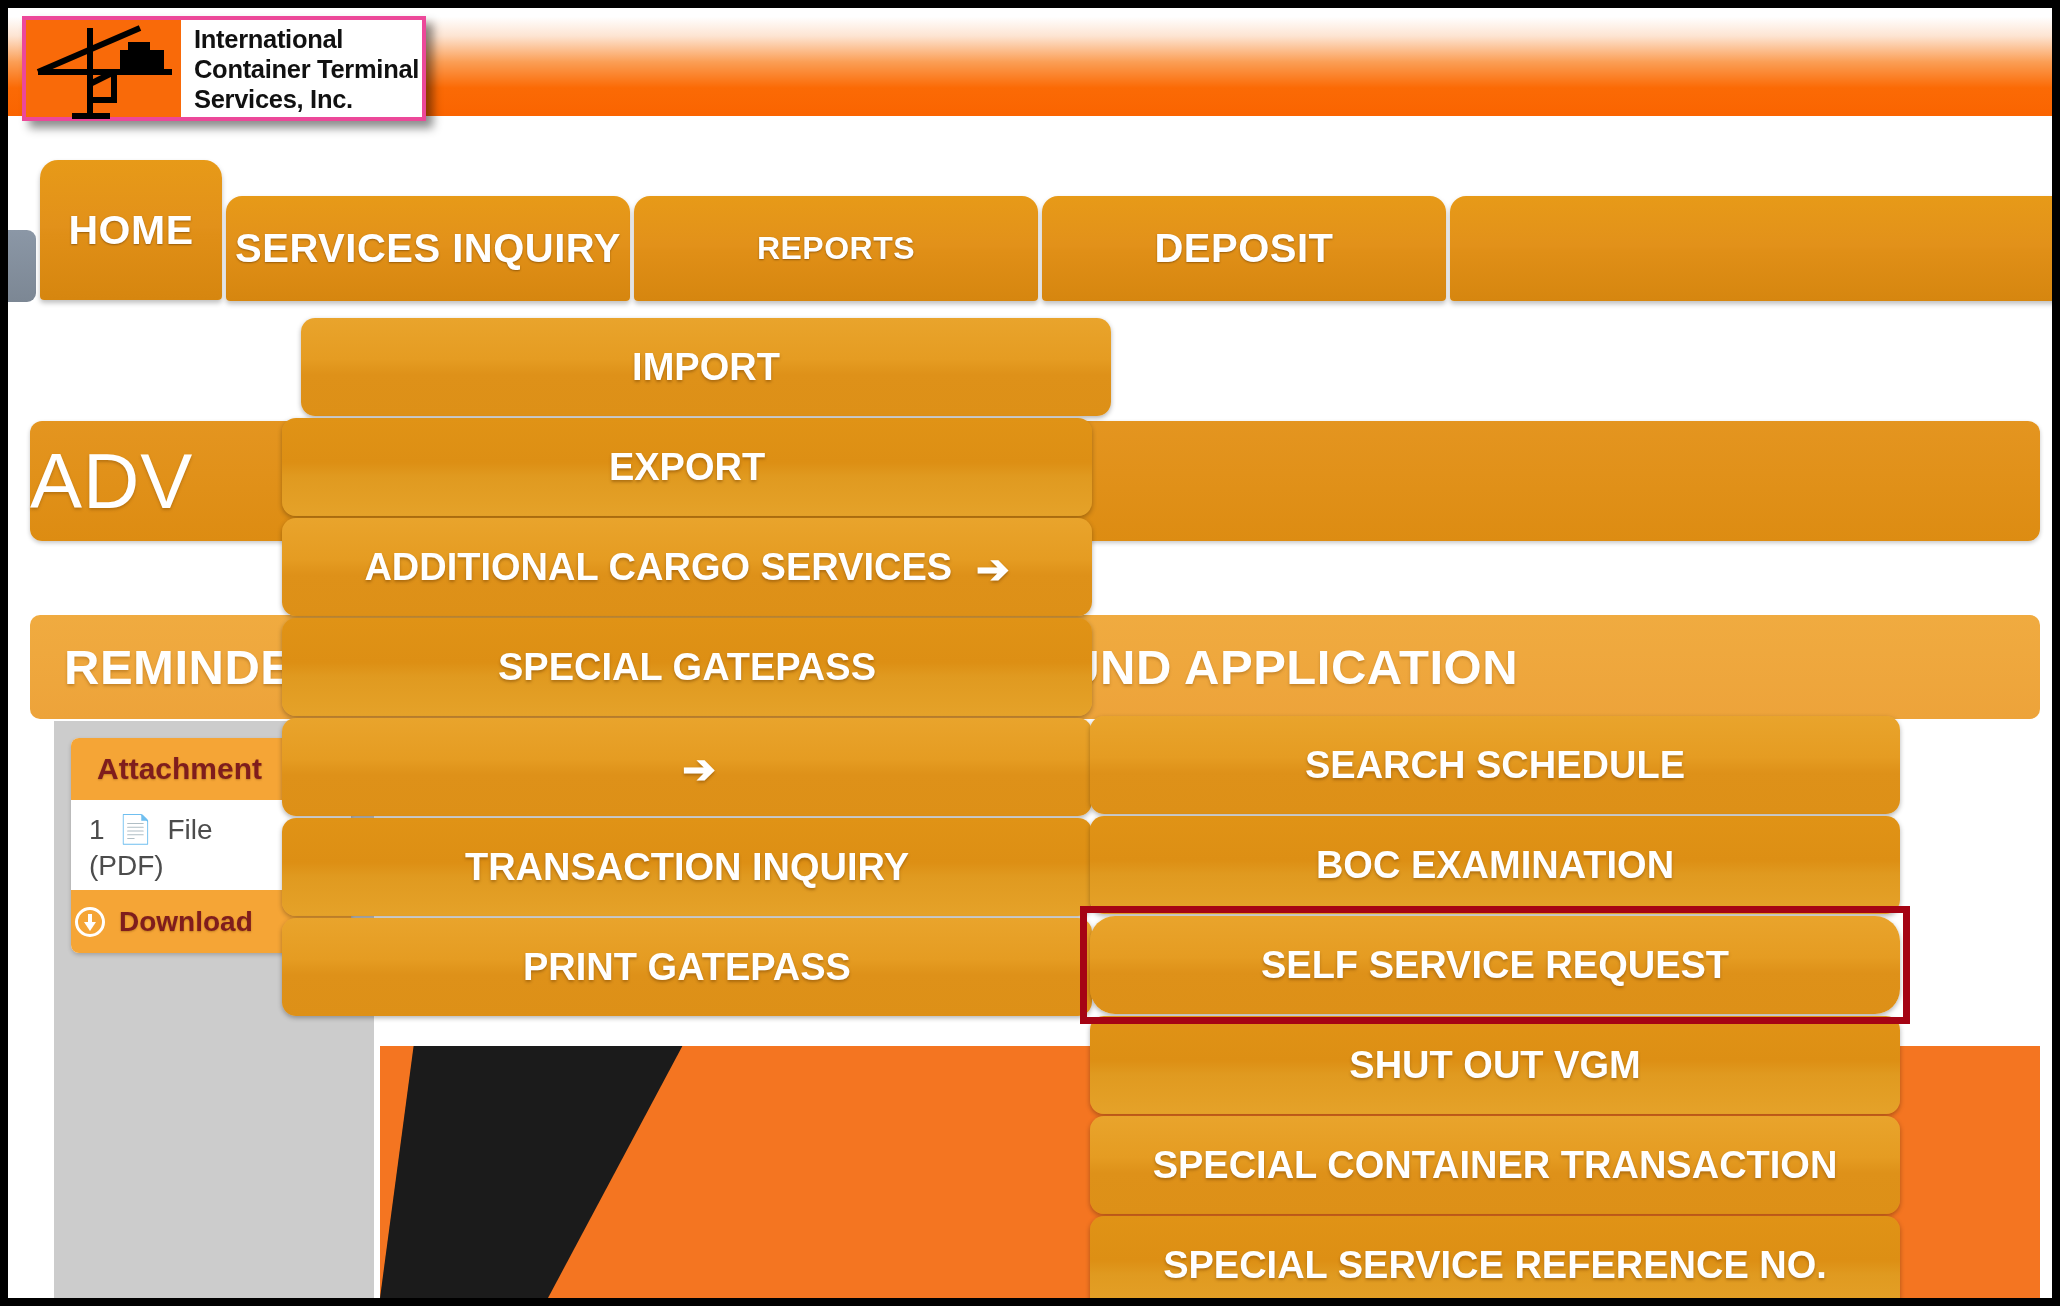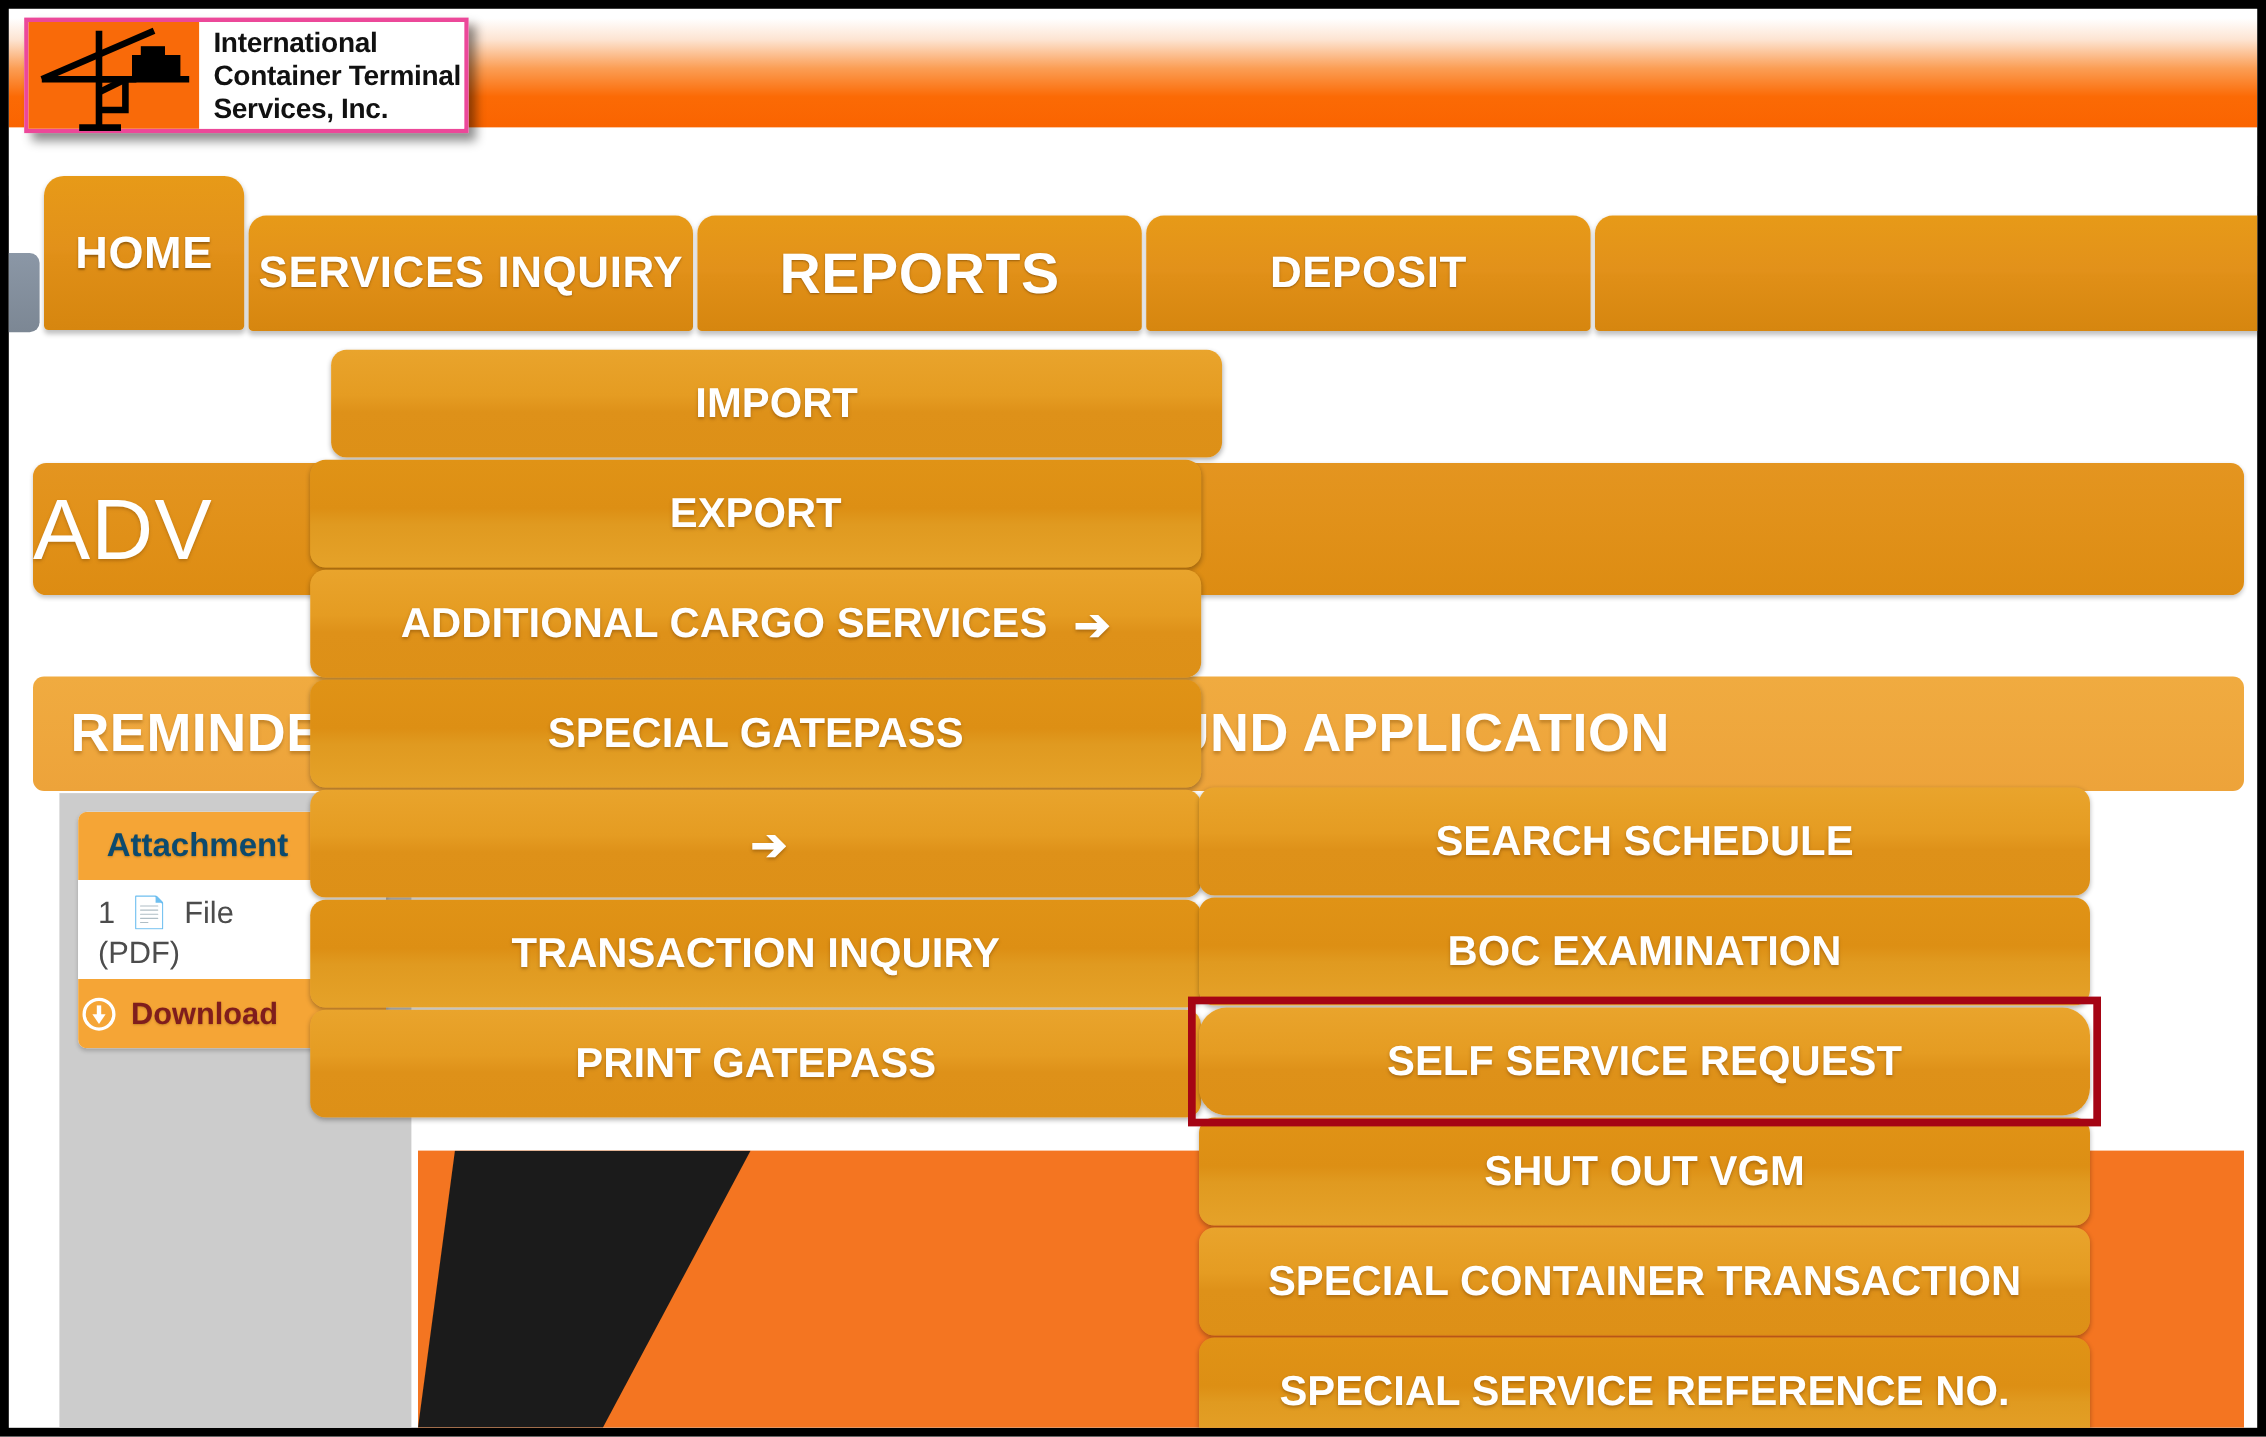--- a/index.html
+++ b/index.html
@@ -110,21 +110,21 @@
     z-index: 22;
   }
   #tab-services {
     left: 218px; top: 188px;
     width: 404px; height: 105px;
     font-size: 40px;
   }
   #tab-reports {
     left: 626px; top: 188px;
     width: 404px; height: 105px;
-    font-size: 52px;
+    font-size: 32px;
   }
   #tab-deposit {
     left: 1034px; top: 188px;
     width: 404px; height: 105px;
     font-size: 40px;
   }
   #tab-extra {
     left: 1442px; top: 188px;
     width: 620px; height: 105px;
     font-size: 40px;
@@ -191,21 +191,21 @@
     border-radius: 8px;
     overflow: hidden;
     background: #ffffff;
   }
   #attachment-header {
     height: 62px;
     background: #f5a536;
     display: flex;
     align-items: center;
     padding-left: 26px;
-    color: #0c4a6e;
+    color: #7f1d1d;
     font-size: 30px;
     font-weight: bold;
     text-shadow: 0 1px 2px rgba(120,70,0,0.4);
     white-space: nowrap;
   }
   #attachment-body {
     height: 90px;
     background: #ffffff;
     color: #4c4c4c;
     font-size: 28px;

